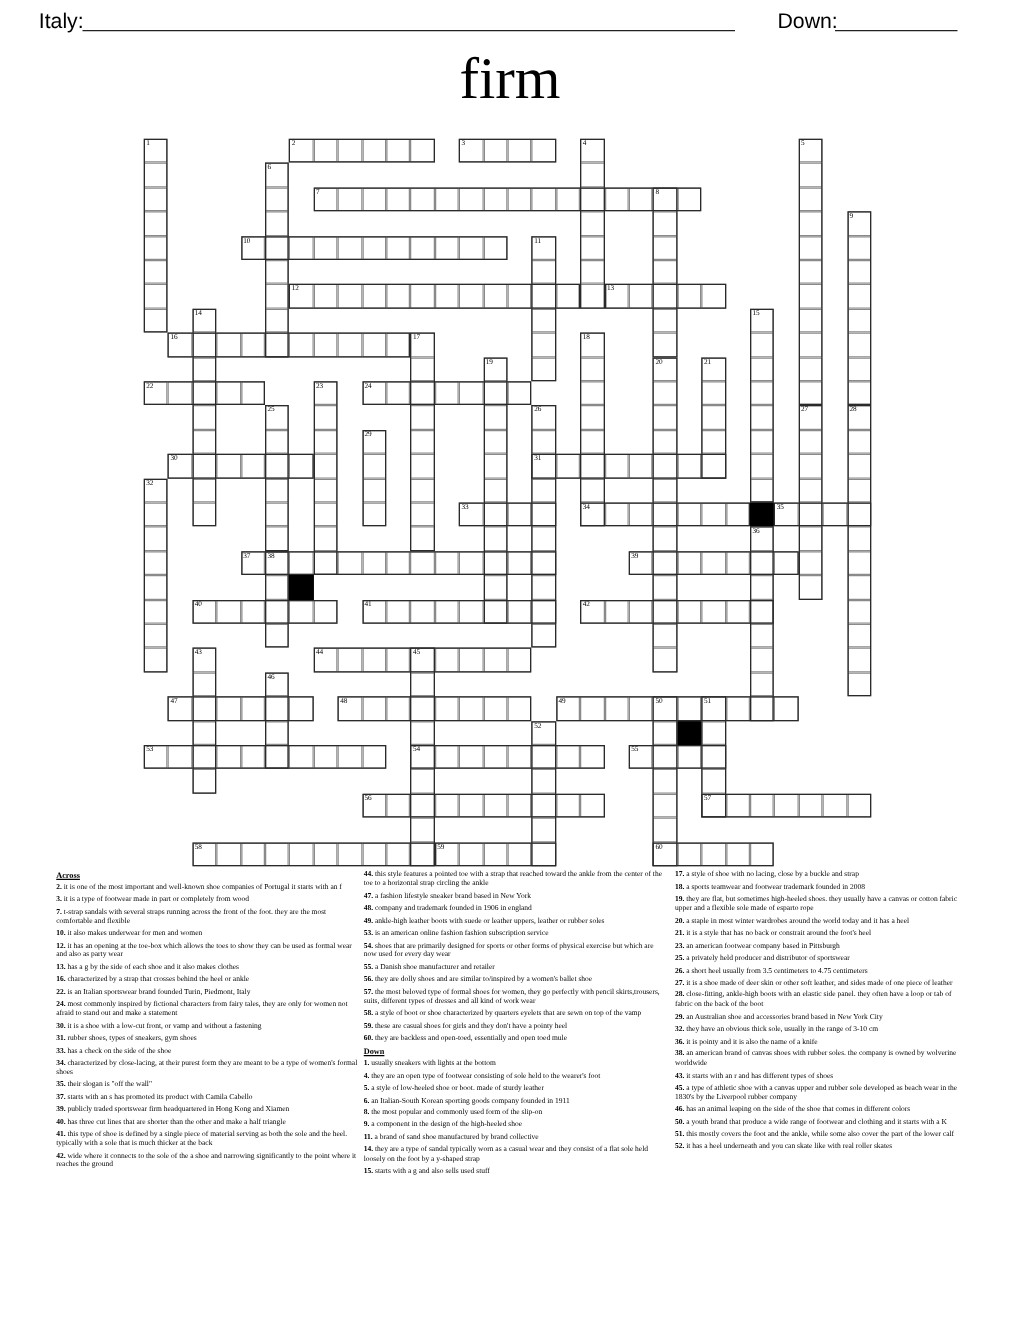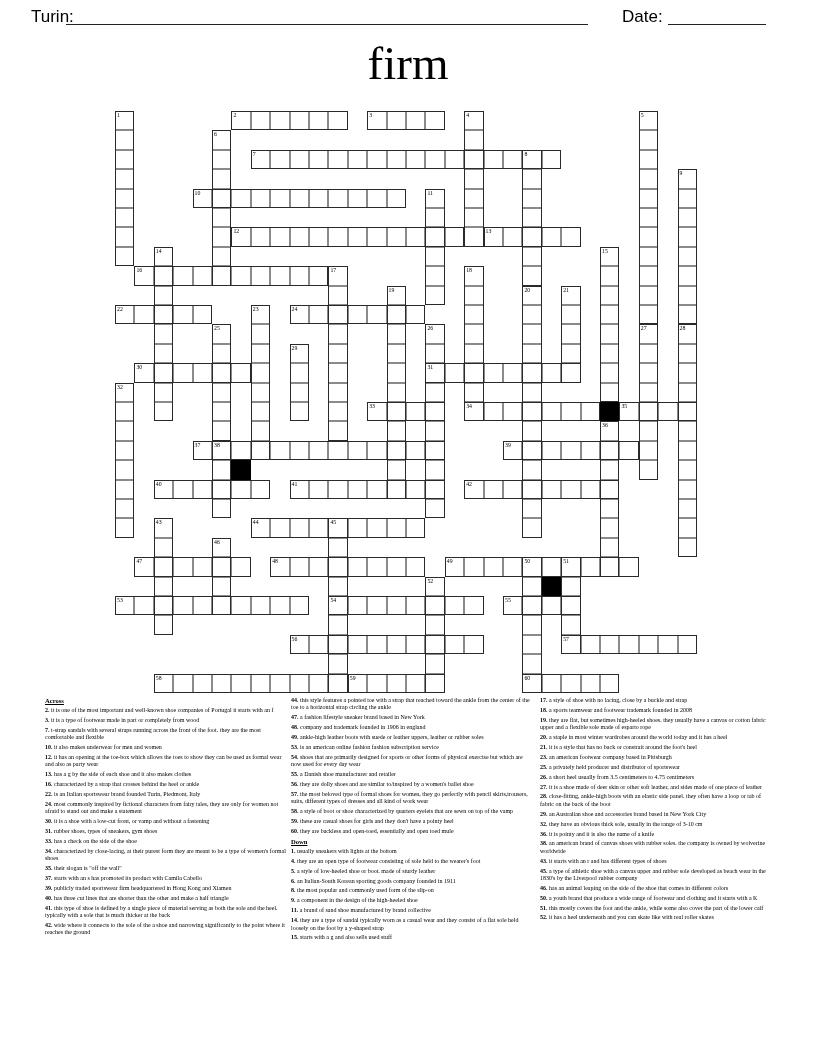--- a/index.html
+++ b/index.html
@@ -15,23 +15,23 @@
   .word{position:absolute;border:1.6px solid #2a2a2a;box-sizing:border-box;pointer-events:none;}
   .num{position:absolute;font-size:5.8px;line-height:1;font-family:"Liberation Serif",serif;pointer-events:none;}
   .clue-col{position:absolute;top:697px;font-size:6px;line-height:1.22;}
   .clue{margin-bottom:2.6px;}
   .clue b{font-weight:bold;}
   .clue-header{font-weight:bold;text-decoration:underline;font-size:6.6px;margin-bottom:2px;}
 </style>
 </head>
 <body>
 
-<span class="hdr-label" style="left:31px;top:7px;">Turin:</span>
+<span class="hdr-label" style="left:31px;top:7px;">Italy:</span>
 <span class="hline" style="left:66px;top:4px;width:522px;"></span>
-<span class="hdr-label" style="left:622px;top:7px;">Date:</span>
+<span class="hdr-label" style="left:622px;top:7px;">Down:</span>
 <span class="hline" style="left:668px;top:4px;width:98px;"></span>
 
 <div id="title">firm</div>
 
 <div id="grid">
     <div class="cell" style="left: 116.4px; top: 0px; width: 19.4px; height: 19.4px;"></div>
     <div class="cell" style="left: 135.8px; top: 0px; width: 19.4px; height: 19.4px;"></div>
     <div class="cell" style="left: 155.2px; top: 0px; width: 19.4px; height: 19.4px;"></div>
     <div class="cell" style="left: 174.6px; top: 0px; width: 19.4px; height: 19.4px;"></div>
     <div class="cell" style="left: 194px; top: 0px; width: 19.4px; height: 19.4px;"></div>

